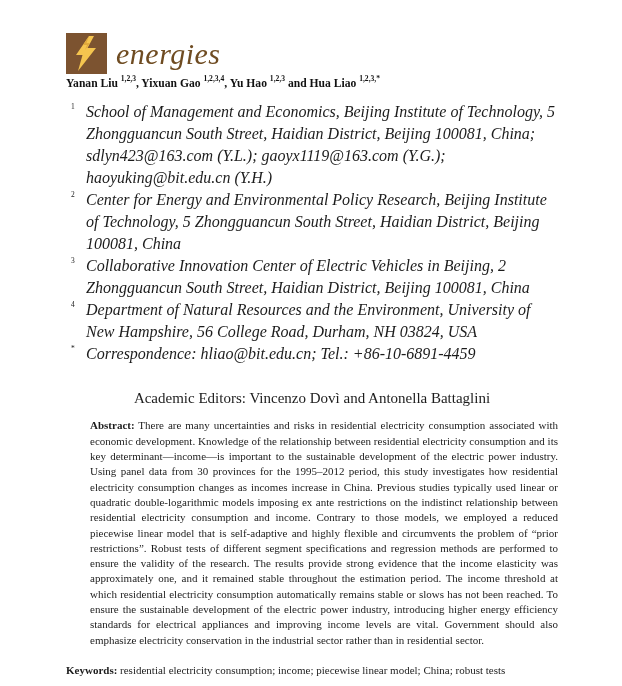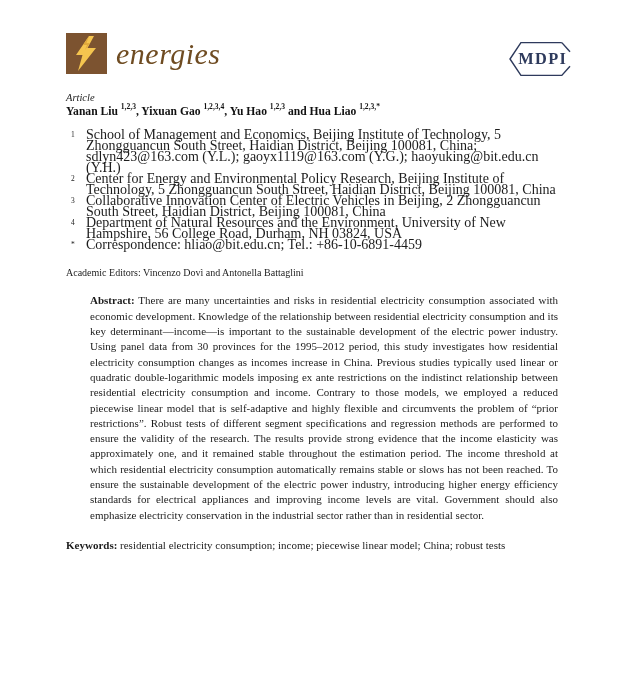--- a/index.html
+++ b/index.html
@@ -10,23 +10,23 @@
     height: 686px;
     background: #ffffff;
     font-family: "Liberation Serif", "DejaVu Serif", serif;
     color: #1c1c1c;
     padding: 33px 64px 0 66px;
     overflow: hidden;
   }
   
   .header-row {
     display: flex;
-    justify-content: space-between;
     align-items: flex-start;
     height: 42px;
+    flex-direction: column;
   }
   .journal-logo { display: flex; align-items: center; gap: 9px; }
   .logo-square { width: 41px; height: 41px; display: block; }
   .journal-name {
     font-style: italic;
     font-weight: normal;
     font-size: 30px;
     color: #6f4c22;
     line-height: 41px;
     letter-spacing: 0.5px;
@@ -63,27 +63,28 @@
   .aff-row { display: flex; }
   .aff-marker {
     width: 15px;
     flex: 0 0 15px;
     font-size: 7.5px;
     padding-top: 1px;
     color: #1c1c1c;
   }
   .aff-text {
     flex: 1;
-    font-size: 14px;
-    line-height: 11px;
+    font-size: 16px;
+    line-height: 22px;
     color: #1c1c1c;
+    font-style: italic;
   }
 
   
-  .editors-block { margin-top: 16px; font-size: 10px; line-height: 14.6px; color: #1c1c1c; }
+  .editors-block { margin-top: 26px; font-size: 15px; line-height: 14.6px; color: #1c1c1c; text-align: center; }
 
   
   .abstract {
     margin-top: 13px;
     font-size: 11px;
     line-height: 15.3px;
     text-align: justify;
     color: #1c1c1c;
     margin-left: 24px;
   }
@@ -112,21 +113,20 @@
       </svg>
       <span class="journal-name">energies</span>
     </div>
     <svg class="mdpi-logo" width="70" height="40" viewBox="0 0 74 44">
       <path d="M61,4 L16,4 L4,22 L16,40 L61,40 L70,30" fill="none" stroke="#2e3a5c" stroke-width="1.6"></path>
       <path d="M61,4 L70,14" fill="none" stroke="#2e3a5c" stroke-width="1.6"></path>
       <text x="13" y="28" font-family="Liberation Serif, DejaVu Serif, serif" font-size="18" font-weight="bold" fill="#2e3a5c" letter-spacing="1.5">MDPI</text>
     </svg>
   </div>
 
-  <div class="article-type">Article</div>
 
 
   <div class="authors"><span>Yanan Liu&nbsp;<sup>1,2,3</sup></span>, <span>Yixuan Gao&nbsp;<sup>1,2,3,4</sup></span>, <span>Yu Hao&nbsp;<sup>1,2,3</sup></span> and <span>Hua Liao&nbsp;<sup>1,2,3,*</sup></span></div>
 
   <div class="affiliations">
       <div class="aff-row">
         <span class="aff-marker">1</span>
         <span class="aff-text">School of Management and Economics, Beijing Institute of Technology, 5 Zhongguancun South Street, Haidian District, Beijing 100081, China; sdlyn423@163.com (Y.L.); gaoyx1119@163.com (Y.G.); haoyuking@bit.edu.cn (Y.H.)</span>
       </div>
       <div class="aff-row">

